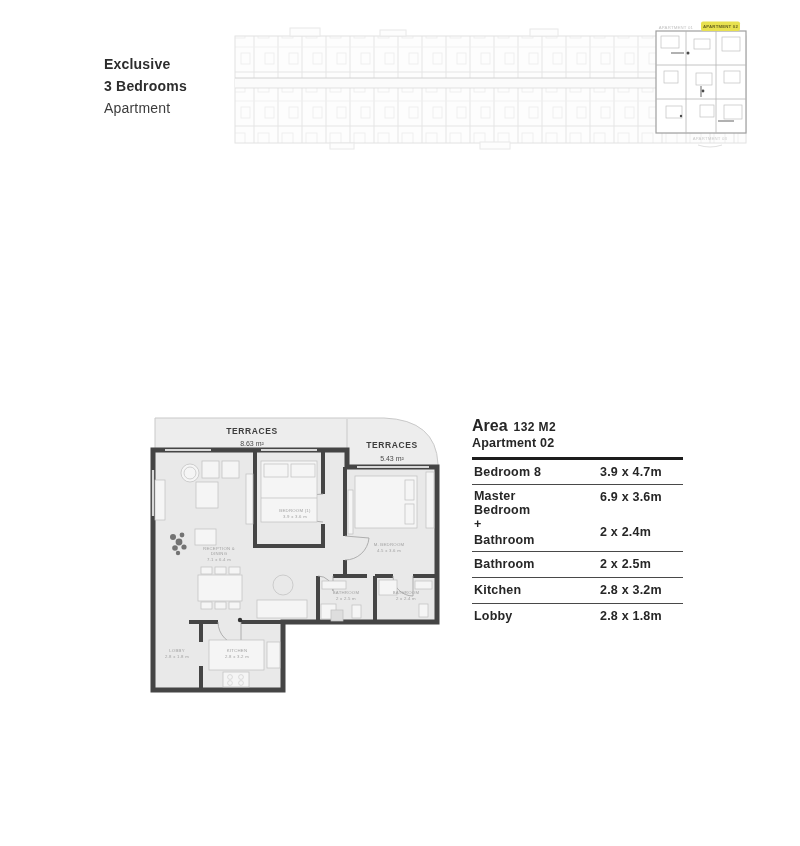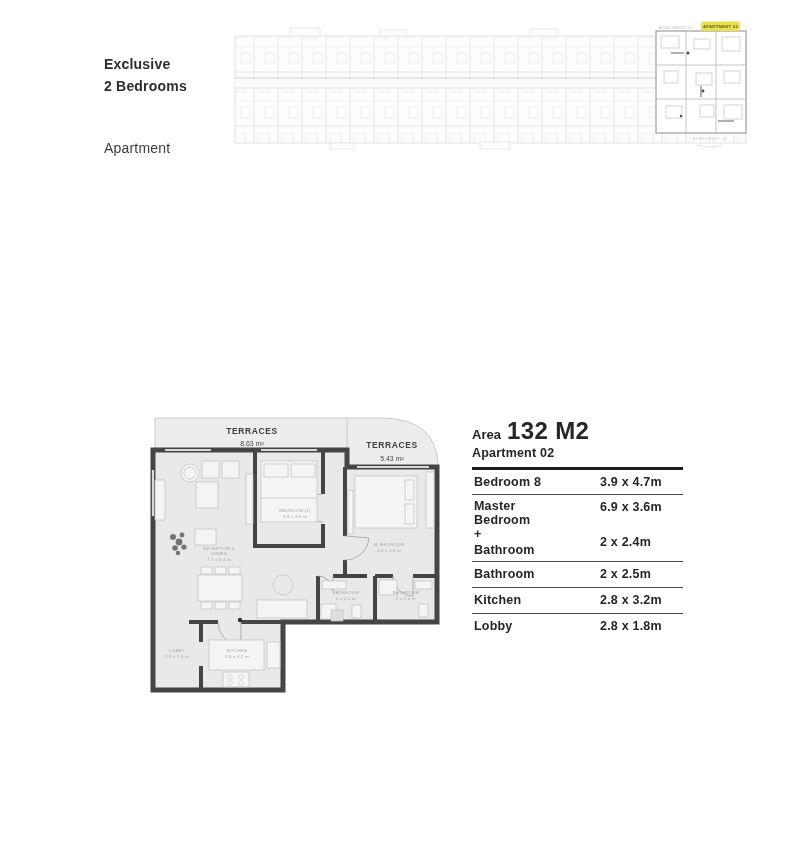--- a/index.html
+++ b/index.html
@@ -2,59 +2,59 @@
 <html><head>
 <meta charset="utf-8">
 <style>
   html,body{margin:0;padding:0;background:#fff;}
   .canvas{position:relative;width:800px;height:846px;background:#ffffff;overflow:hidden;
           font-family:"Liberation Sans","DejaVu Sans",sans-serif;}
 
   
   .title-block{position:absolute;left:104px;top:53px;line-height:22px;}
   .title-line{font-size:14px;font-weight:700;color:#2d2d2d;letter-spacing:.2px;}
-  .title-line.light{font-weight:400;color:#3c3c3c;margin-top:40px;}
+  .title-line.light{font-weight:400;color:#3c3c3c;}
 
   
   .masterplan{position:absolute;left:230px;top:18px;}
 
   
   .floorplan{position:absolute;left:149px;top:404px;}
   .room-label{fill:#a2a2a2;font-size:4.3px;letter-spacing:.25px;text-anchor:middle;
               font-family:"Liberation Sans",sans-serif;}
   .terr-name{fill:#3d3d3d;font-size:8.5px;font-weight:700;letter-spacing:.6px;text-anchor:middle;
              font-family:"Liberation Sans",sans-serif;}
   .terr-area{fill:#4a4a4a;font-size:7px;text-anchor:middle;font-family:"Liberation Sans",sans-serif;}
   .tiny-label{font-size:4.3px;letter-spacing:.2px;text-anchor:middle;font-family:"Liberation Sans",sans-serif;}
 
   
   .details{position:absolute;left:472px;top:417px;width:211px;color:#262626;}
   .area-line{display:flex;align-items:baseline;gap:6px;}
-  .area-label{font-size:13px;font-weight:600;}
-  .area-value{font-size:24px;font-weight:700;letter-spacing:.4px;}
+  .area-label{font-size:16px;font-weight:600;}
+  .area-value{font-size:12px;font-weight:700;letter-spacing:.4px;}
   .apt-line{font-size:12.5px;font-weight:700;margin-top:1px;letter-spacing:.2px;}
   .thick-rule{height:3px;background:#1d1d1d;margin-top:7px;}
   .row{position:relative;height:24px;border-bottom:1.6px solid #494949;font-size:12.5px;font-weight:600;}
   .row.r4,.row.r5{height:25px;}
   .row.tall{height:66px;}
   .row.last{border-bottom:none;height:23px;}
   .rl{position:absolute;left:2px;top:5px;letter-spacing:.2px;}
   .rv{position:absolute;left:128px;top:5px;letter-spacing:.2px;}
   .tall .rl.multi{top:4px;line-height:14px;white-space:pre-line;}
   .tall .rl.sub{top:48px;}
   .tall .rv.sub{top:40px;}
 </style>
 </head>
 <body>
 
 <div class="canvas">
 
   <div class="title-block">
     <div class="title-line">Exclusive</div>
-    <div class="title-line">2 Bedrooms</div>
+    <div class="title-line">3 Bedrooms</div>
     <div class="title-line light">Apartment</div>
   </div>
 
   <svg class="masterplan" width="520" height="135" viewBox="0 0 520 135">
     <defs>
       <pattern id="units" width="24" height="54" patternUnits="userSpaceOnUse">
         <rect width="24" height="54" fill="#fdfdfd" stroke="#e6e6e6" stroke-width="1"></rect>
         <rect x="4" y="7" width="11" height="13" fill="none" stroke="#ededed" stroke-width="0.8"></rect>
         <line x1="0" y1="29" x2="24" y2="29" stroke="#ededed" stroke-width="0.8"></line>
         <rect x="11" y="35" width="9" height="11" fill="none" stroke="#ededed" stroke-width="0.8"></rect>

